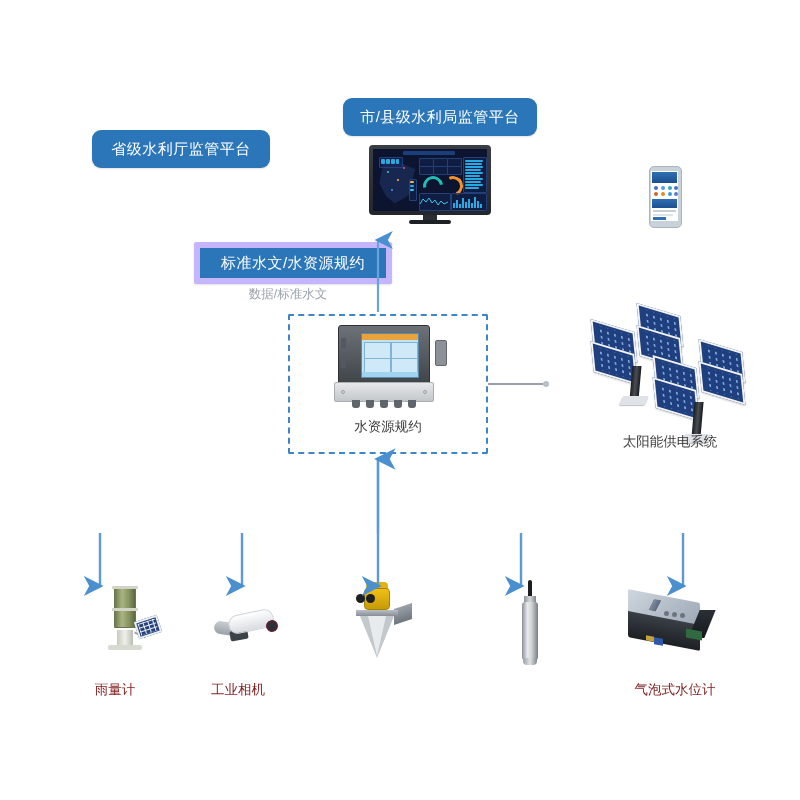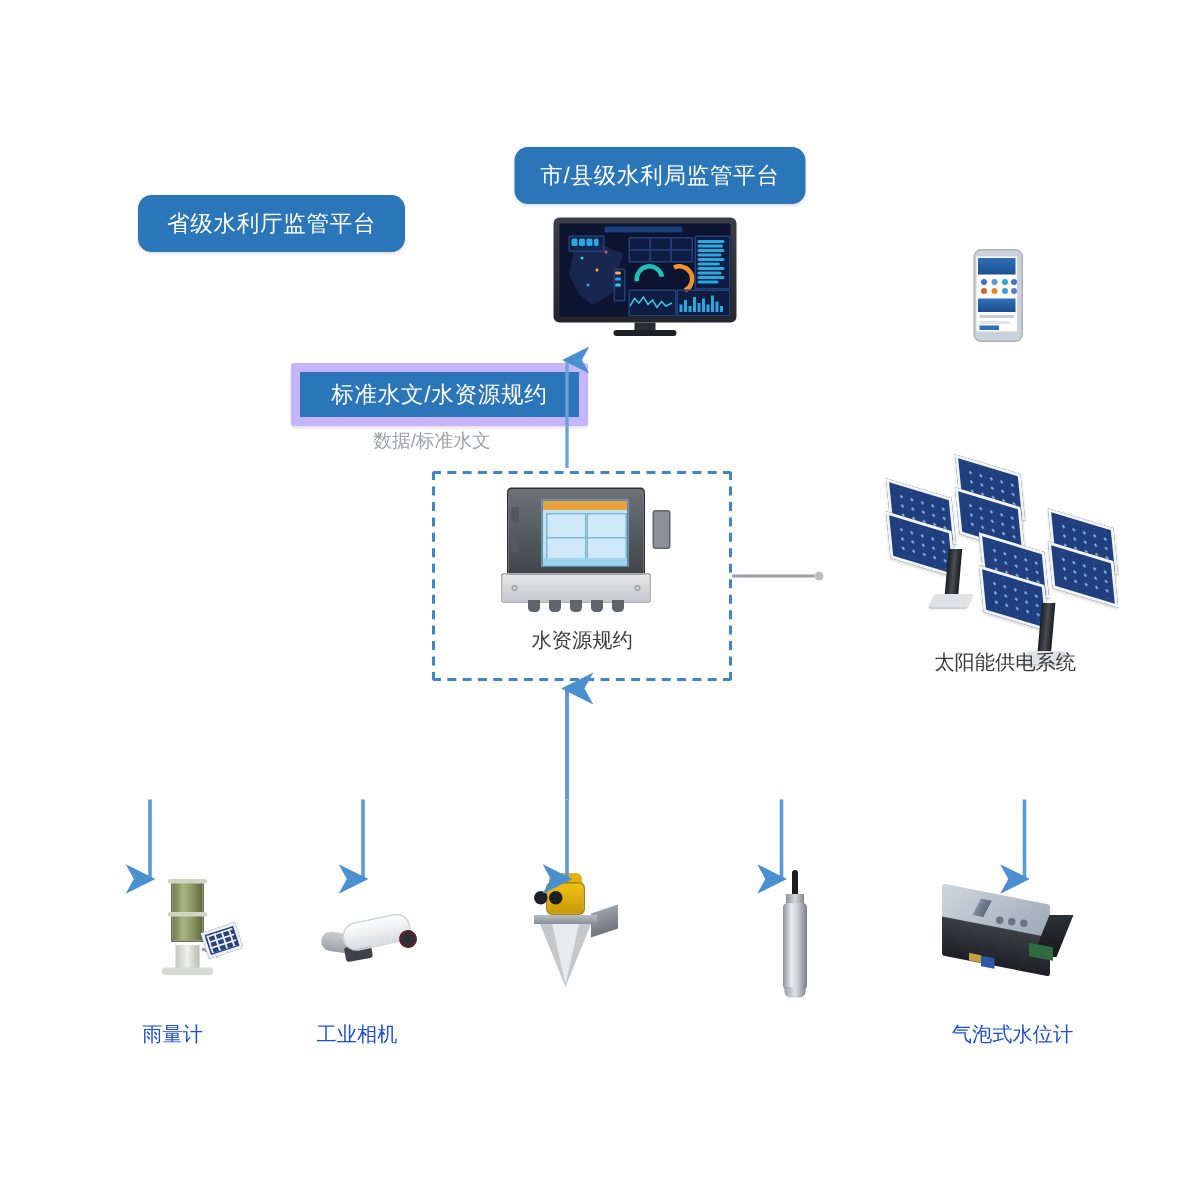--- a/index.html
+++ b/index.html
@@ -93,21 +93,21 @@
     box-shadow:0 1px 2px rgba(0,0,0,.2);
   }
   .cell-dots{position:absolute;inset:2px;
     background-image:radial-gradient(#7fa8dd 1.1px, transparent 1.2px);
     background-size:7px 6px;background-position:2px 2px;}
   .pole{position:absolute;background:linear-gradient(90deg,#1a1c1f,#4a4f55,#17191c);}
   .pole-base{position:absolute;background:#dfe3e7;border-radius:2px;box-shadow:0 1px 1px rgba(0,0,0,.25);}
 
   
   .sensor{position:absolute;width:120px;height:90px;}
-  .s-label{position:absolute;width:160px;text-align:center;font-size:13.5px;color:#1d4ed8;}
+  .s-label{position:absolute;width:160px;text-align:center;font-size:13.5px;color:#7f1d1d;}
 
   
   .rg-cyl{position:absolute;left:42px;top:8px;width:22px;height:42px;
     background:linear-gradient(90deg,#6e7a4e,#a9b583 35%,#87945f 70%,#5c6743);
     border-radius:3px 3px 0 0;border:1px solid #697450;box-sizing:border-box;}
   .rg-ring{position:absolute;left:40px;width:26px;height:3px;background:#cfd4c4;border-radius:1px;}
   .rg-neck{position:absolute;left:45px;top:52px;width:16px;height:16px;background:linear-gradient(90deg,#c8cabf,#eef0ea,#b9bcb1);}
   .rg-foot{position:absolute;left:36px;top:67px;width:34px;height:5px;background:#d7dad1;border-radius:2px;}
   .rg-solar{position:absolute;left:64px;top:40px;width:24px;height:18px;background:#25427c;border:2px solid #eceff2;box-sizing:border-box;transform:rotate(-18deg);}
   .rg-solar-arm{position:absolute;left:62px;top:56px;width:12px;height:2px;background:#9aa0a6;transform:rotate(25deg);}

